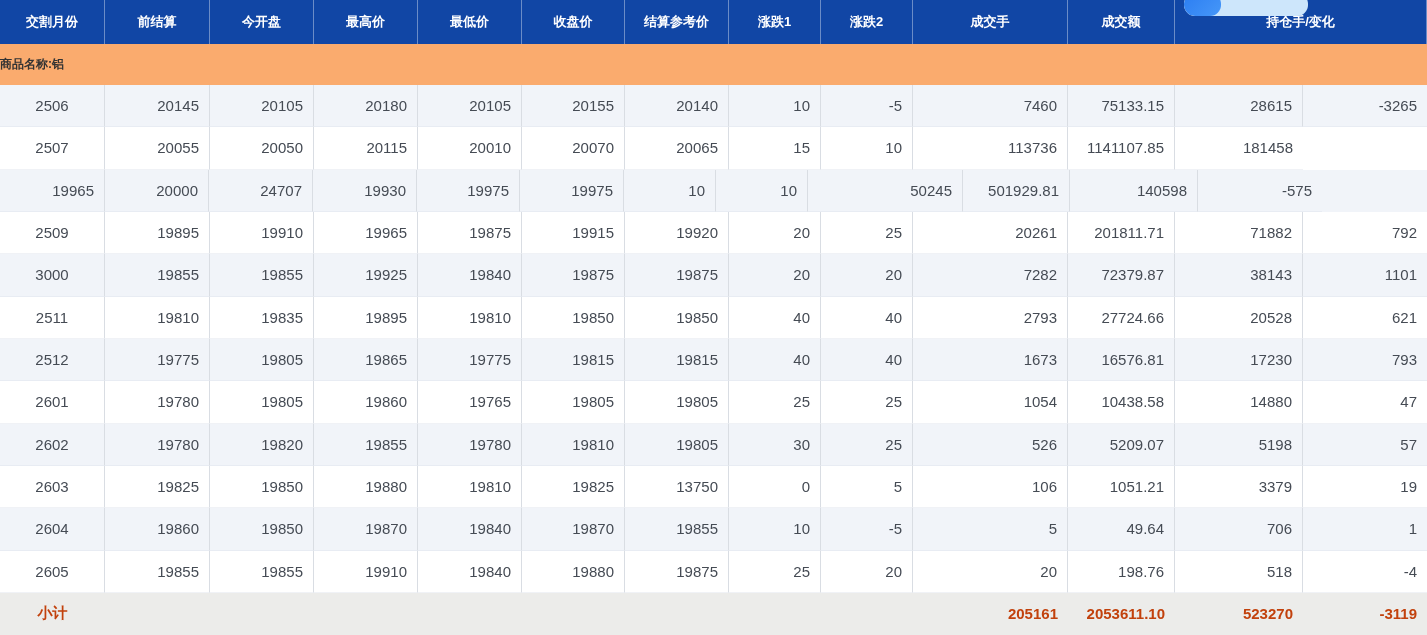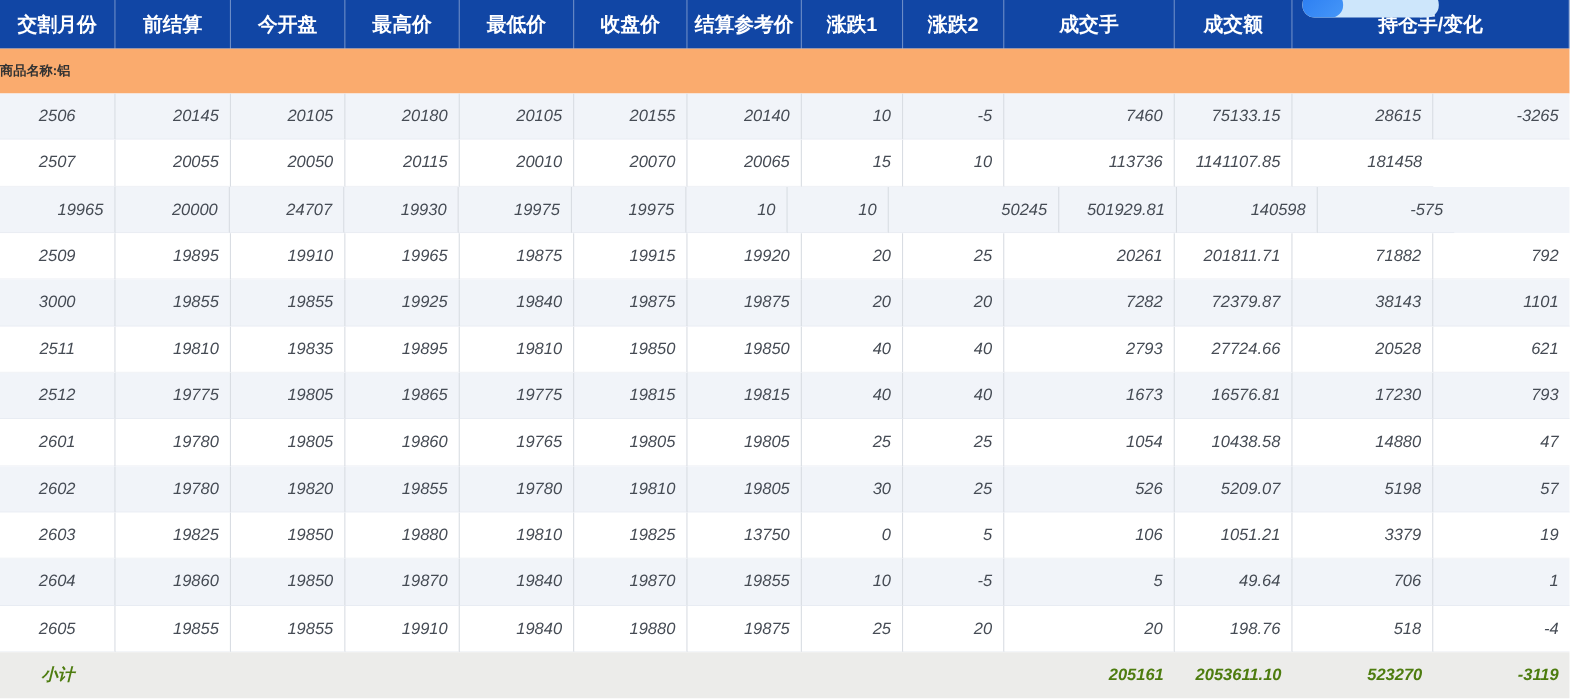--- a/index.html
+++ b/index.html
@@ -9,21 +9,21 @@
     background:#ffffff;
   }
   .table{width:1427px;height:635px;display:flex;flex-direction:column;}
 
   
   .thead{
     display:flex;height:44px;flex:0 0 44px;background:#1146a5;position:relative;
   }
   .hc{
     display:flex;align-items:center;justify-content:center;
-    color:#ffffff;font-size:18px;font-weight:bold;
+    color:#ffffff;font-size:13px;font-weight:bold;
     box-sizing:border-box;border-right:1px solid rgba(255,255,255,0.38);
     height:100%;
   }
   .hc:last-child{border-right:none;}
 
   
   .scrollbar{
     position:absolute;left:1184px;top:-7px;width:124px;height:23px;
     background:#cde6fb;border-radius:11px;overflow:hidden;
   }
@@ -33,34 +33,34 @@
   }
 
   
   .group-row{
     height:41px;flex:0 0 41px;background:#faab6e;display:flex;align-items:center;
     font-size:12px;font-weight:bold;color:#333333;box-sizing:border-box;
   }
 
   
   .tbody{display:flex;flex-direction:column;}
-  .tr{display:flex;height:42.33px;flex:0 0 42.33px;background:#ffffff;box-sizing:border-box;font-style:italic;}
+  .tr{display:flex;height:42.33px;flex:0 0 42.33px;background:#ffffff;box-sizing:border-box;}
   .tr.alt{background:#f1f4f9;}
   .td{
     display:flex;align-items:center;justify-content:flex-end;
     font-size:15px;color:#454b54;box-sizing:border-box;
     border-right:1px solid #d9dde3;border-bottom:1px solid rgba(222,227,235,0.45);
     padding-right:10px;height:100%;
   }
   .td.center{justify-content:center;padding-right:0;}
   .td:last-child{border-right:none;}
 
   
   .tr.subtotal{height:42px;flex:0 0 42px;background:#ececea;}
-  .tr.subtotal .td{border:none;font-weight:bold;color:#4d7c0f;}
+  .tr.subtotal .td{border:none;font-weight:bold;color:#c2410c;}
 
   
   .w-month{width:105px}.w-prev{width:105px}.w-open{width:104px}.w-high{width:104px}
   .w-low{width:104px}.w-close{width:103px}.w-ref{width:104px}.w-chg1{width:92px}
   .w-chg2{width:92px}.w-vol{width:155px}.w-amt{width:107px}.w-oi{width:128px}
   .w-oichg{width:124px}.w-oigroup{width:252px}
 </style>
 </head>
 <body>
 

